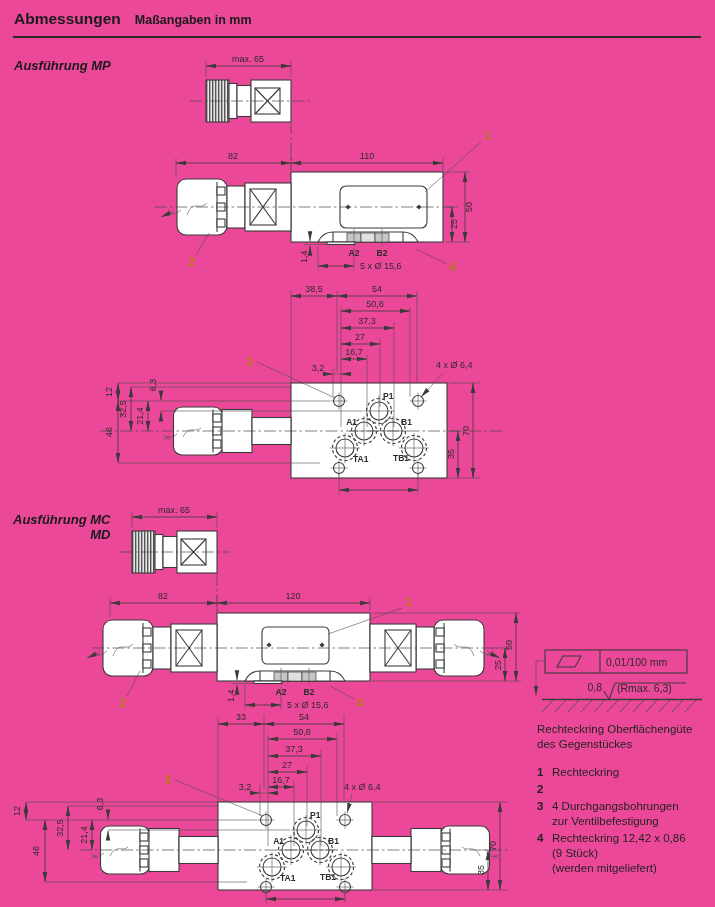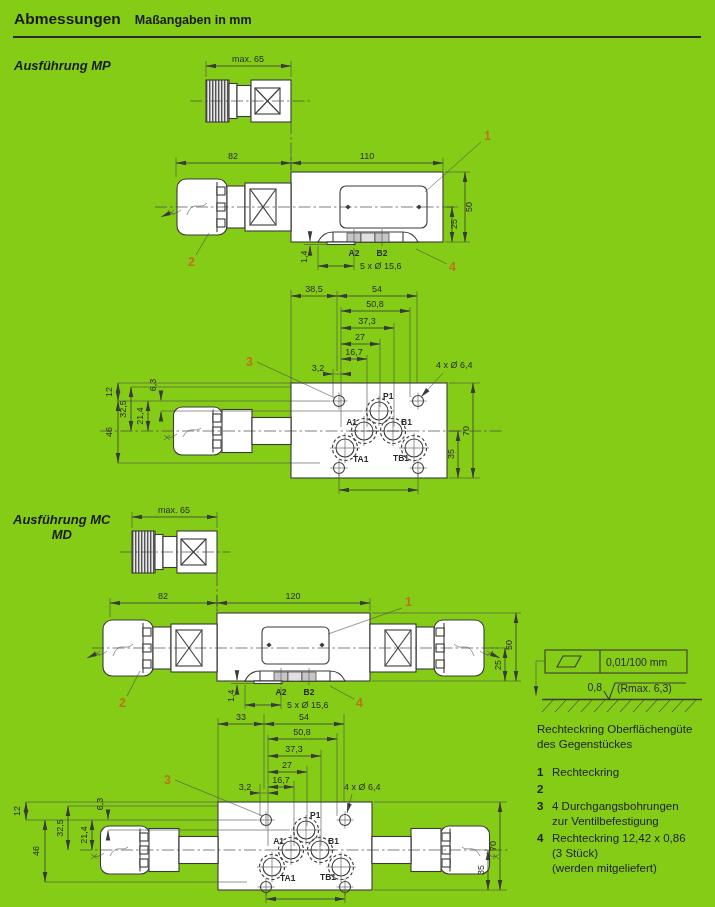--- a/index.html
+++ b/index.html
@@ -1,24 +1,24 @@
 <!DOCTYPE html>
 <html><head>
 <meta charset="utf-8">
 <style>
   html,body{margin:0;padding:0;background:#fff;}
-  .page{position:relative;width:715px;height:907px;background:#84cc16;overflow:hidden;
+  .page{position:relative;width:715px;height:907px;background:#ec4899;overflow:hidden;
         font-family:"Liberation Sans",sans-serif;color:#222;}
   .hdr{position:absolute;left:14px;top:10px;display:flex;align-items:baseline;gap:14px;}
   .hdr .t1{font-size:15.5px;font-weight:bold;color:#1a1a1a;}
   .hdr .t2{font-size:12.5px;color:#1a1a1a;font-weight:bold;}
   .rule{position:absolute;left:13px;top:36px;width:688px;height:2px;background:#2a2a2a;}
   .seclbl{position:absolute;font-size:13px;font-weight:bold;color:#1a1a1a;font-style:italic;}
   #sec-mp{left:14px;top:58px;}
-  #sec-mc{left:13px;top:512px;text-align:center;line-height:15px;}
+  #sec-mc{left:13px;top:512px;text-align:right;line-height:15px;}
   svg.draw{position:absolute;left:0;top:0;}
   .obj{fill:none;stroke:#3b3b3b;stroke-width:1.1;}
   .part{fill:#fff;stroke:#3b3b3b;stroke-width:1.1;}
   .thin{stroke:#4f4f4f;stroke-width:0.6;fill:none;}
   .dim{stroke:#3a3a3a;stroke-width:0.8;fill:none;}
   .cl{stroke:#474747;stroke-width:0.7;fill:none;stroke-dasharray:12 3 2.5 3;}
   .dsh{stroke-dasharray:3.2 2.4;}
   text{font-family:"Liberation Sans",sans-serif;fill:#2b2b2b;}
   .dt{font-size:9px;}
   .pl{font-size:8.5px;font-weight:bold;}
@@ -449,19 +449,19 @@
       <span class="n">3</span>
       <span>
         <div>4 Durchgangsbohrungen</div>
         <div>zur Ventilbefestigung</div>
       </span>
     </div>
     <div class="li">
       <span class="n">4</span>
       <span>
         <div>Rechteckring 12,42 x 0,86</div>
-        <div>(3 Stück)</div>
+        <div>(9 Stück)</div>
         <div>(werden mitgeliefert)</div>
       </span>
     </div>
   </div>
 
 </div>
 
 </body></html>

